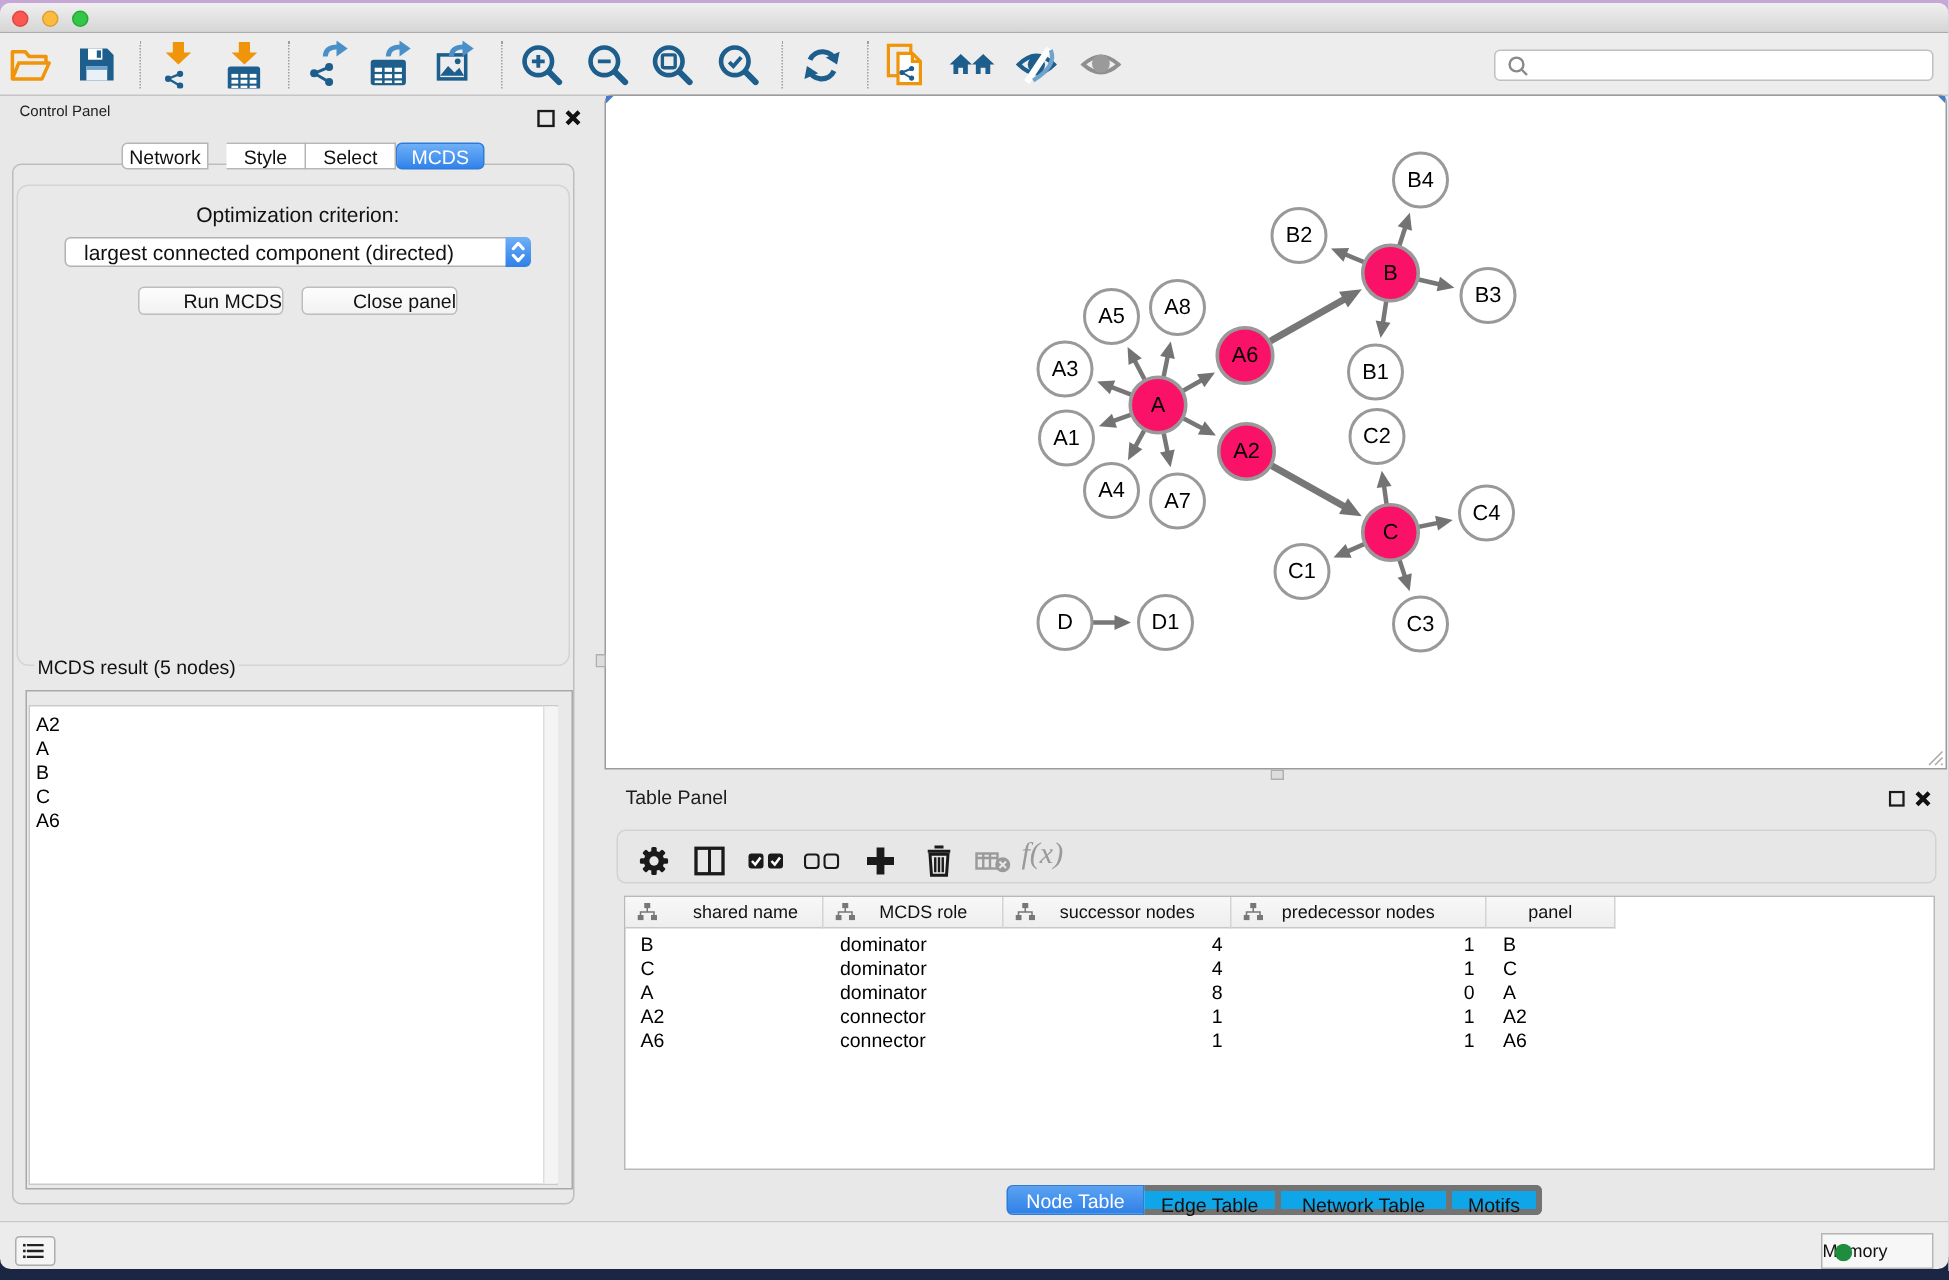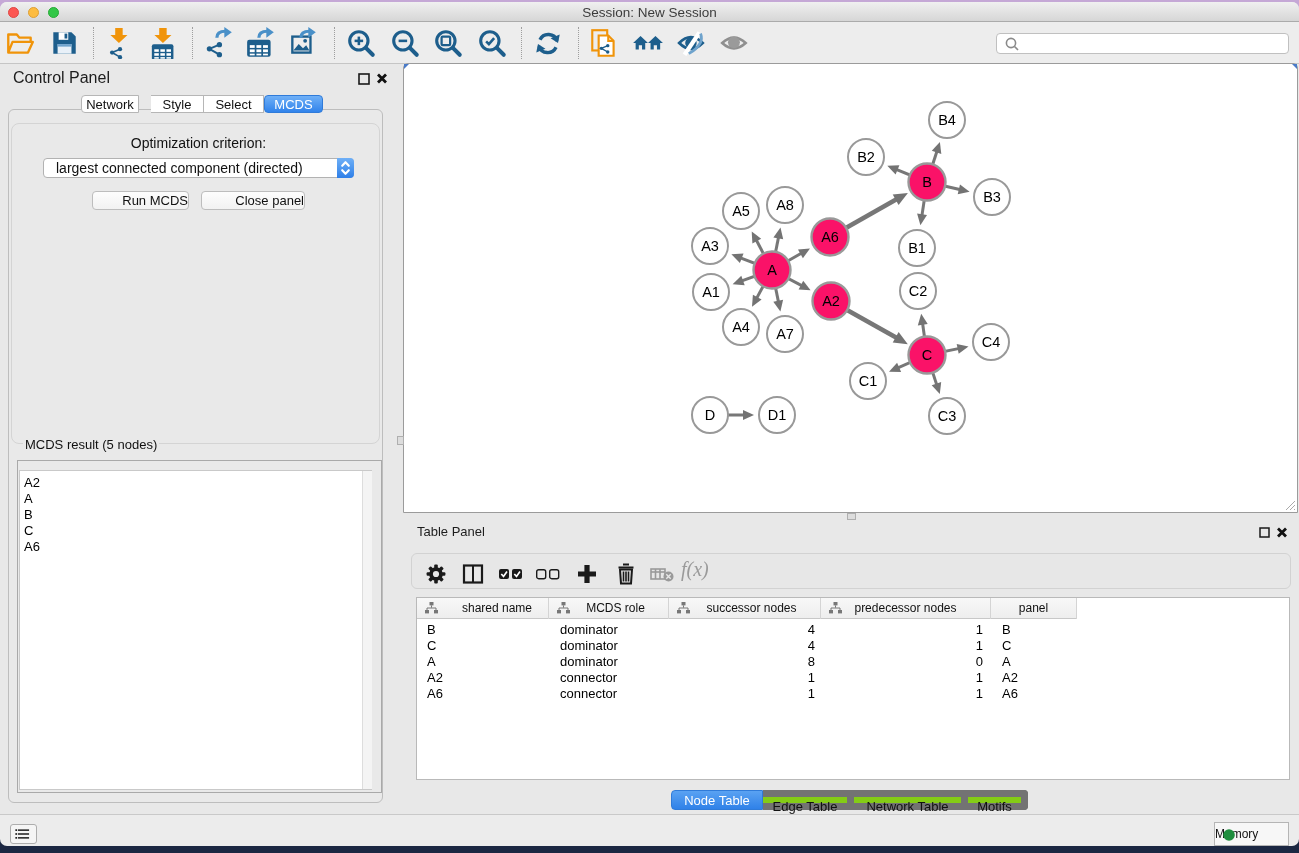--- a/index.html
+++ b/index.html
@@ -6,21 +6,21 @@
 .abs{position:absolute}
 #win{position:absolute;left:0;top:2px;width:1299px;height:845px;background:#E8E8E8;border-radius:7px 7px 6px 6px;overflow:hidden}
 #titlebar{position:absolute;left:0;top:2px;width:1299px;height:20px;background:linear-gradient(#F0F0F0,#D6D6D6);border-bottom:1px solid #ABABAB;border-radius:7px 7px 0 0}
 .tl{position:absolute;top:4.5px;width:11.5px;height:11.5px;border-radius:50%}
 #title{position:absolute;top:3px;width:100%;text-align:center;font-size:13.5px;color:#3c3c3c}
 #toolbar{position:absolute;left:0;top:22px;width:1299px;height:42px;background:#EDEDED;border-bottom:1px solid #C5C5C5}
 .sep{position:absolute;top:5px;height:32px;width:0;border-left:1px dotted #9E9E9E}
 .ticon{position:absolute;top:5px}
 #searchbox{position:absolute;left:996px;top:11px;width:293px;height:21px;background:#fff;border:1px solid #C0C0C0;border-radius:4px}
 
-#cptitle{position:absolute;left:13px;top:69px;font-size:16px;color:#1d1d1d}
+#cptitle{position:absolute;left:13px;top:69px;font-size:10px;color:#1d1d1d}
 .tab{position:absolute;top:95px;height:18px;background:#fff;border:1px solid #B6B6B6;font-size:13px;color:#111;text-align:center;line-height:17px;box-sizing:border-box;z-index:3}
 #tabmcds{background:linear-gradient(#6FB0F7,#3183EB);color:#fff;border:1px solid #2F7BD9;border-radius:4px}
 #cppanel{position:absolute;left:8px;top:109px;width:375px;height:694px;border:1px solid #BDBDBD;border-radius:6px;background:#E9E9E9}
 #cpinner{position:absolute;left:11px;top:123px;width:369px;height:321px;border:1px solid #D4D4D4;border-radius:8px}
 #optlabel{position:absolute;left:0;top:135px;width:397px;text-align:center;font-size:14px;color:#111}
 #dropdown{position:absolute;left:43px;top:158px;width:311px;height:20px;background:#fff;border:1px solid #B2B2B2;border-radius:4px;font-size:14px;color:#111;line-height:19px;padding-left:12px}
 #stepper{position:absolute;left:337px;top:158px;width:17px;height:20px;background:linear-gradient(#6FB0F7,#2E7FE8);border-radius:0 4px 4px 0}
 .btn{position:absolute;top:191px;height:19px;background:linear-gradient(#FDFDFD,#F2F2F2);border:1px solid #BDBDBD;border-radius:4px;font-size:13px;color:#111;text-align:right;line-height:18px}
 #fieldset{position:absolute;left:17px;top:460px;width:365px;height:333px;border:1px solid #A9A9A9}
 #fslegend{position:absolute;left:23px;top:437px;background:#E9E9E9;font-size:13px;color:#111;padding:0 2px}
@@ -32,34 +32,33 @@
 #nettitle{position:absolute;left:0;top:0;width:100%;height:22px;background:linear-gradient(#F2F2F2,#D7D7D7);border-bottom:1px solid #ACACAC;border-radius:5px 5px 0 0}
 #nettitle .txt{position:absolute;top:4px;width:100%;text-align:center;font-size:13.5px;color:#252525}
 .ntl{position:absolute;top:5.5px;width:11.5px;height:11.5px;border-radius:50%}
 
 #tptitle{position:absolute;left:417px;top:524px;font-size:13px;color:#1d1d1d}
 #tptools{position:absolute;left:411px;top:553px;width:880px;height:36px;background:#E7E7E7;border:1px solid #D2D2D2;border-radius:6px}
 #tpl{position:absolute;left:416px;top:597px;width:874px;height:183px;background:#fff;border:1px solid #B9B9B9}
 #thead{position:absolute;left:0;top:0;width:660px;height:21px;background:linear-gradient(#F8F8F8,#EEEEEE);border-bottom:1px solid #C8C8C8}
 .hcell{position:absolute;top:0;height:21px;border-right:1px solid #D4D4D4;font-size:12px;color:#111;text-align:center;line-height:21px}
 .trow{position:absolute;font-size:13px;color:#000;height:16px;line-height:16px}
-.tabb{position:absolute;top:790px;height:20px;background:#84cc16;border:7px solid #737373;font-size:13px;color:#111;text-align:center;line-height:19px}
+.tabb{position:absolute;top:790px;height:20px;background:#0ea5e9;border:4px solid #737373;font-size:13px;color:#111;text-align:center;line-height:19px}
 #tabnode{background:linear-gradient(#5AA2F2,#2F81E8);color:#fff;border:1px solid #2F7BD9;border-radius:4px 0 0 4px}
 
 #navy{position:absolute;left:0;top:838px;width:1299px;height:15px;background:#1B2742}
 #statusbar{position:absolute;left:0;top:814px;width:1299px;height:32px;background:#ECECEC;border-top:1px solid #C9C9C9;border-radius:0 0 7px 7px}
 #listbtn{position:absolute;left:10px;top:824px;width:27px;height:20px;background:#F5F5F5;border:1px solid #ADADAD;border-radius:3px}
 #membtn{position:absolute;left:1214px;top:822px;width:75px;height:24px;background:#F7F7F7;border:1px solid #B5B5B5;font-size:12px;color:#111;line-height:22px;text-align:left;padding-right:7px}
 </style></head><body>
 <div id="win"></div>
 <div id="titlebar">
 <div class="tl" style="left:7.5px;background:#FC5753;border:1px solid #DF4744"></div>
 <div class="tl" style="left:27.5px;background:#FDBC40;border:1px solid #DE9F34"></div>
 <div class="tl" style="left:47.5px;background:#33C748;border:1px solid #27AA35"></div>
-<div id="title">Session: New Session</div>
 </div>
 <div id="toolbar">
 <div class="sep" style="left:93px"></div>
     <div class="sep" style="left:192px"></div>
 <div class="sep" style="left:334px"></div>
     <div class="sep" style="left:521px"></div>
 <div class="sep" style="left:578px"></div>
 <div id="searchbox">
       <svg width="18" height="18" style="position:absolute;left:6px;top:1px">
         <circle cx="8" cy="8" r="4.6" fill="none" stroke="#8A8A8A" stroke-width="1.6"></circle>

